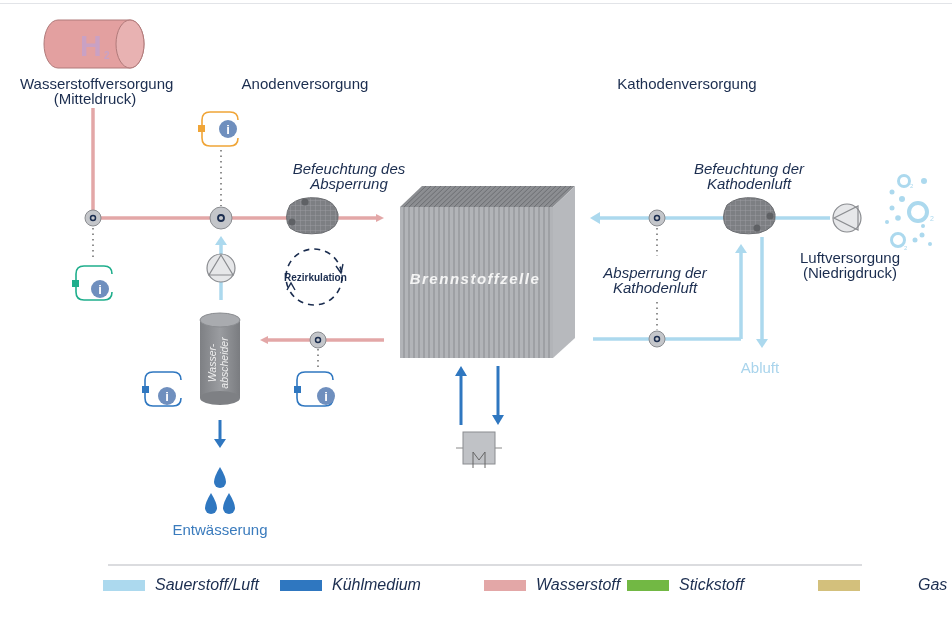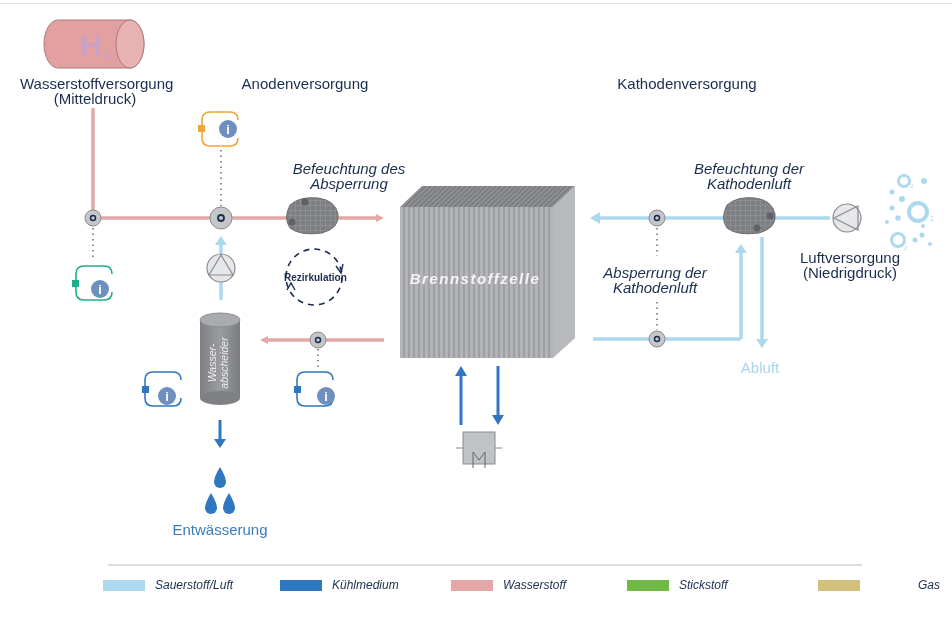--- a/index.html
+++ b/index.html
@@ -5,21 +5,21 @@
   html, body { margin: 0; padding: 0; background: #ffffff; }
   body { width: 952px; height: 619px; position: relative; overflow: hidden; font-family: "Liberation Sans", sans-serif; }
   .topline { position: absolute; left: 0; top: 3px; width: 952px; height: 1px; background: #e2e4e8; }
   svg#diagram { position: absolute; left: 0; top: 0; }
   .lbl { position: absolute; color: #1b2d4f; font-size: 15px; text-align: center; line-height: 15px; white-space: nowrap; }
   .lbl.i { font-style: italic; }
   .lbl.light { color: #a9d4ec; }
   .lbl.mid { color: #3a7bbd; }
   .legend-item { position: absolute; top: 577px; height: 16px; display: flex; align-items: center; }
   .legend-swatch { width: 42px; height: 11px; margin-right: 10px; }
-  .legend-text { font-style: italic; font-size: 12px; color: #1b2d4f; }
+  .legend-text { font-style: italic; font-size: 16px; color: #1b2d4f; }
   .stack-label { position: absolute; left: 400px; top: 270px; width: 150px; text-align: center; color: #f4f4f4; font-style: italic; font-size: 15px; letter-spacing: 1.5px; font-weight: bold; }
   .sep-label { position: absolute; left: 188px; top: 333px; width: 60px; height: 60px; transform: rotate(-90deg); color: #f0f0f0; font-style: italic; font-size: 10.5px; line-height: 12px; text-align: center; }
   .rez-label { position: absolute; left: 284px; top: 272px; width: 60px; text-align: center; font-size: 10px; color: #1b2d4f; font-weight: bold; }
 </style>
 </head>
 <body>
 
 <div class="topline"></div>
 
 <svg id="diagram" width="952" height="619" viewBox="0 0 952 619">
@@ -296,21 +296,21 @@
 <div class="rez-label">Rezirkulation</div>
 
 <div class="legend-item" style="left:103px;">
   <div class="legend-swatch" style="background:#acd9ee;"></div>
   <span class="legend-text">Sauerstoff/Luft</span>
 </div>
 <div class="legend-item" style="left:280px;">
   <div class="legend-swatch" style="background:#2f77c0;"></div>
   <span class="legend-text">Kühlmedium</span>
 </div>
-<div class="legend-item" style="left:427px;padding-left:24px;">
+<div class="legend-item" style="left:460px;padding-left:24px;">
   <div class="legend-swatch" style="background:#e3a7a7;"></div>
   <span class="legend-text">Wasserstoff</span>
 </div>
 <div class="legend-item" style="left:627px;">
   <div class="legend-swatch" style="background:#72b844;"></div>
   <span class="legend-text">Stickstoff</span>
 </div>
 <div class="legend-item" style="left:818px;gap:48px;">
   <div class="legend-swatch" style="background:#d3c07c;"></div>
   <span class="legend-text">Gas</span>

